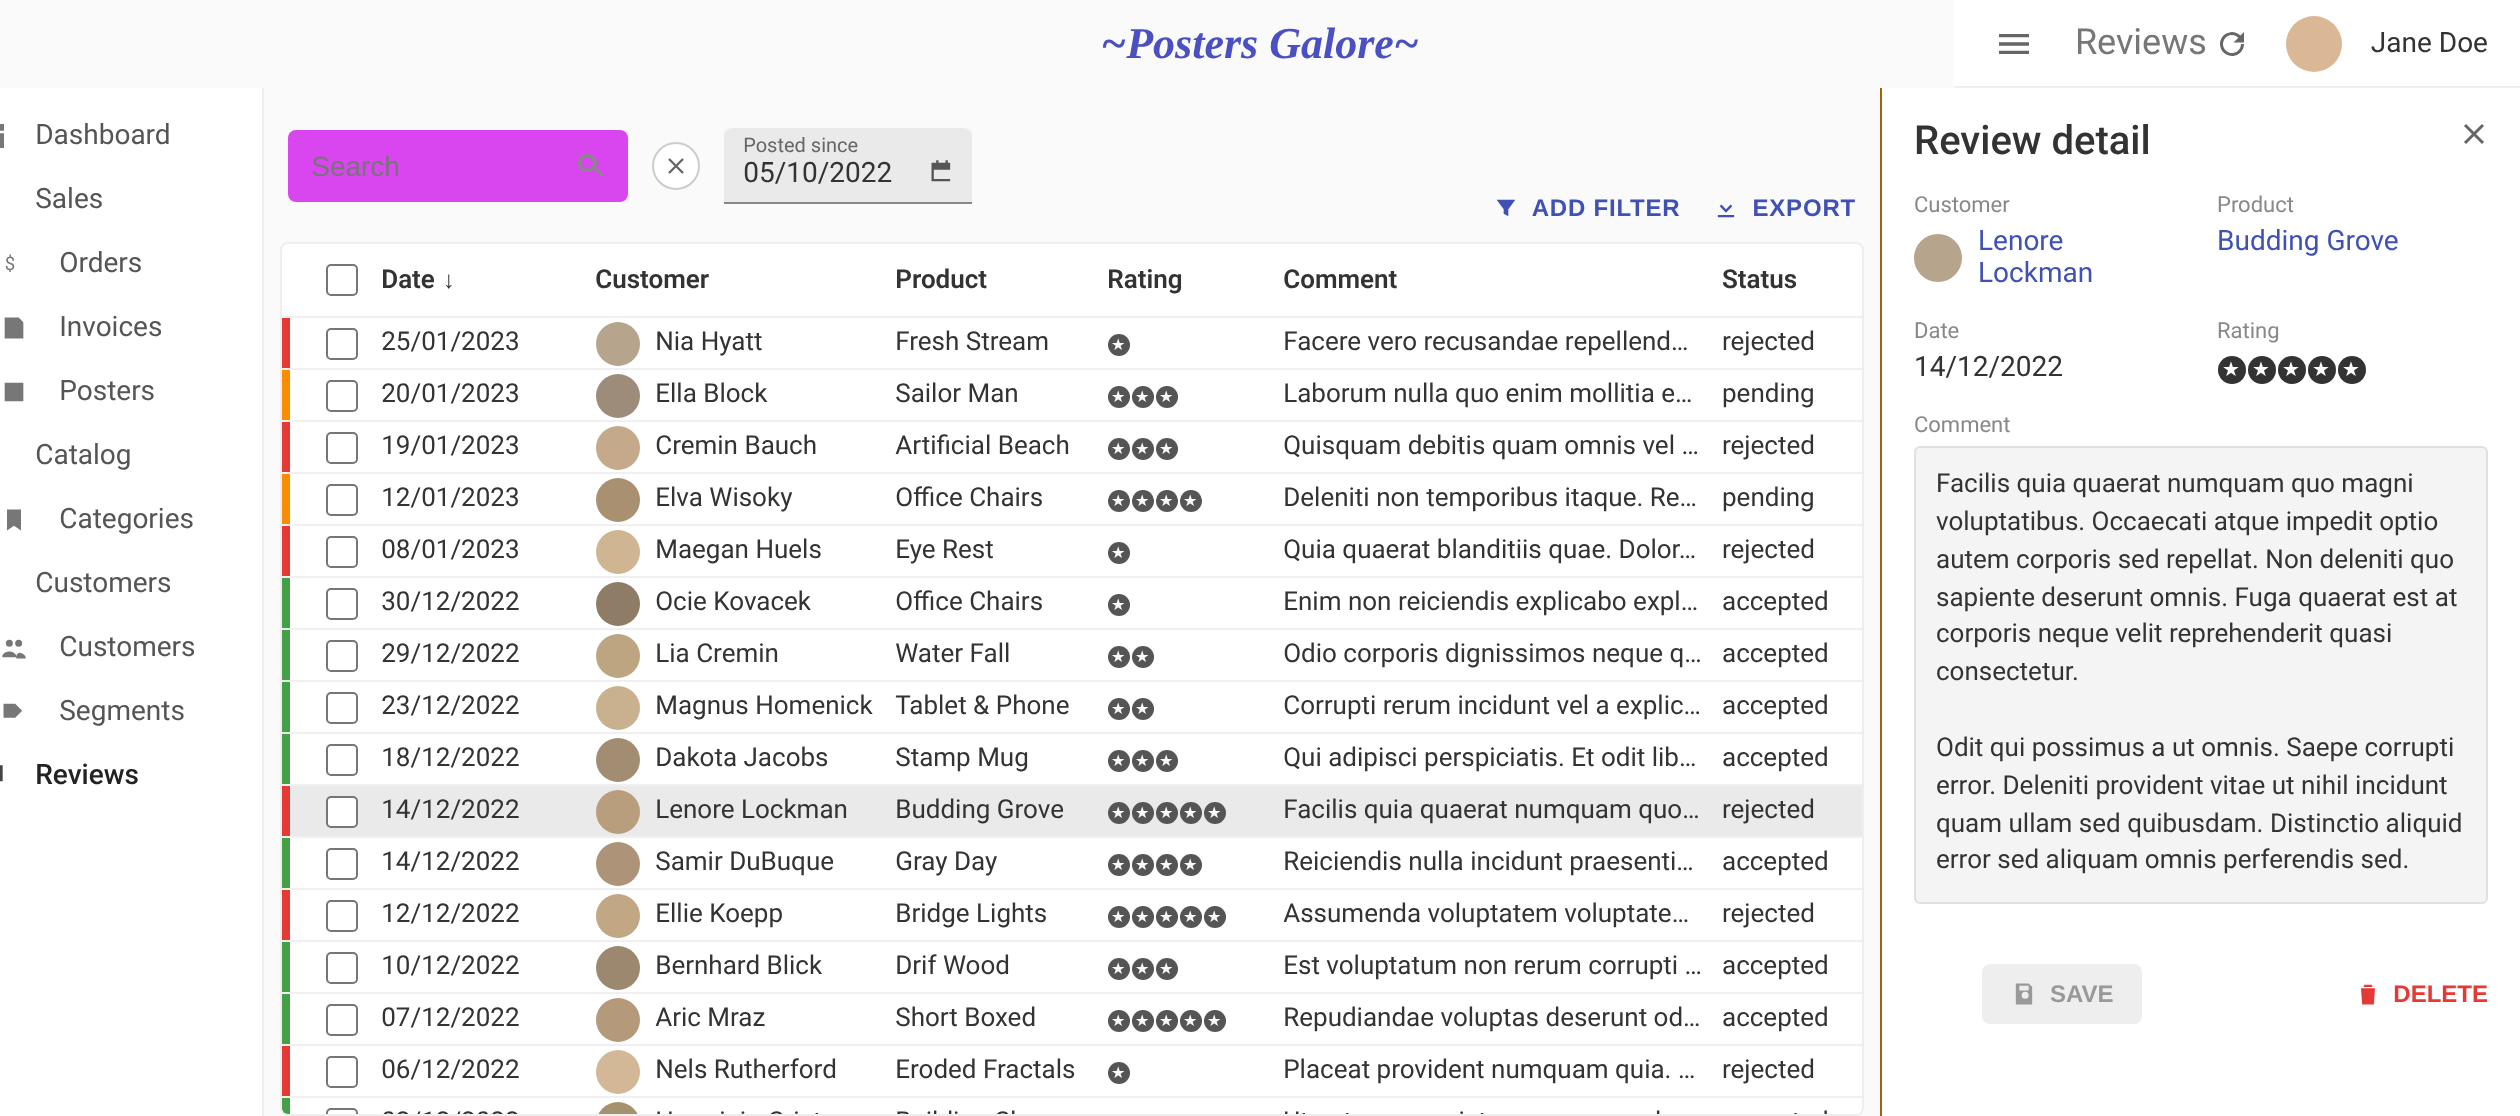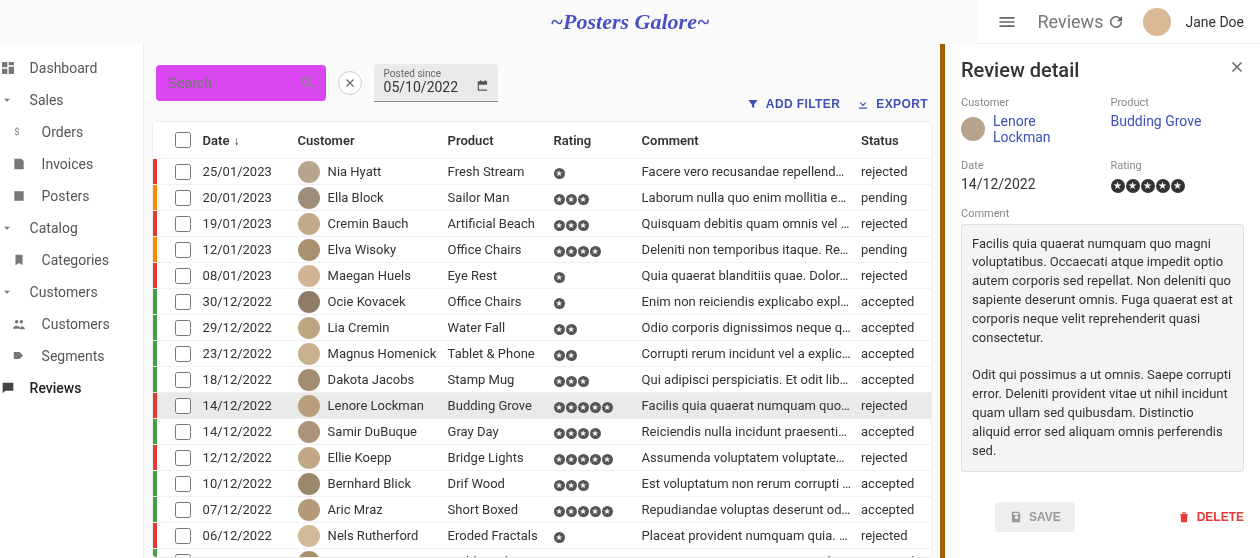--- a/index.html
+++ b/index.html
@@ -36,33 +36,33 @@
   .filter-actions { margin-left: auto; display: flex; gap: 16px; }
   .act-btn { color: #3f51b5; font-size: 12px; font-weight: 600; display: inline-flex; align-items: center; gap: 6px; background: none; border: none; cursor: pointer; letter-spacing: 0.4px; margin-top: 43px; }
   
   .table-wrap { flex: 1; overflow-y: auto; margin: 0 8px; background: #fff; border: 1px solid #eee; border-radius: 4px; }
   .thead, .trow { display: flex; align-items: center; padding: 0 10px; min-height: 26px; position: relative; }
   .thead { height: 36px; font-weight: 600; font-size: 13px; color: #333; }
   .trow { border-top: 1px solid #f0f0f0; font-size: 13px; cursor: pointer; }
   .trow.selected { background: #eaeaea; }
   .trow .stripe { position: absolute; left: 0; top: 0; bottom: 0; width: 4px; }
   .c-chk { width: 40px; display: flex; justify-content: center; }
-  .c-date { width: 95px; }
+  .c-date { width: 107px; }
   .c-cust { width: 150px; display: flex; align-items: center; gap: 8px; }
   .c-prod { width: 106px; }
   .c-rate { width: 88px; }
   .c-comm { flex: 1; white-space: nowrap; overflow: hidden; text-overflow: ellipsis; padding-right: 10px; }
   .c-stat { width: 60px; }
   .avatar { width: 22px; height: 22px; border-radius: 50%; background: #b6a48d; display: inline-block; flex-shrink: 0; }
   .stars { display: inline-flex; gap: 1px; color: #333; }
   .star { width: 11px; height: 11px; border-radius: 50%; background: #555; display: inline-flex; align-items: center; justify-content: center; color: #fff; font-size: 8px; }
   .sort-arrow { font-size: 12px; margin-left: 4px; }
   input[type=checkbox] { width: 16px; height: 16px; }
   
-  .detail { width: 320px; border-left: 5px solid #a16207; background: #fff; padding: 14px 16px; overflow-y: auto; position: relative; }
+  .detail { width: 320px; border-left: 1px solid #a16207; background: #fff; padding: 14px 16px; overflow-y: auto; position: relative; }
   .detail h2 { font-size: 20px; font-weight: 500; margin-bottom: 14px; }
   .close-x { position: absolute; top: 14px; right: 14px; background: none; border: none; cursor: pointer; font-size: 18px; color: #666; }
   .dgrid { display: grid; grid-template-columns: 1fr 1fr; gap: 14px 16px; }
   .dlbl { font-size: 11px; color: #888; margin-bottom: 4px; }
   .dval { font-size: 14px; }
   .dlink { color: #3f51b5; cursor: pointer; }
   .custcell { display: flex; align-items: center; gap: 8px; }
   .detail .avatar { width: 24px; height: 24px; }
   .dstars .star { width: 14px; height: 14px; font-size: 10px; background: #333; }
   .comment-box { grid-column: 1 / -1; background: #f4f4f4; border: 1px solid #e0e0e0; border-radius: 3px; padding: 10px; font-size: 13px; line-height: 1.45; white-space: pre-wrap; }

